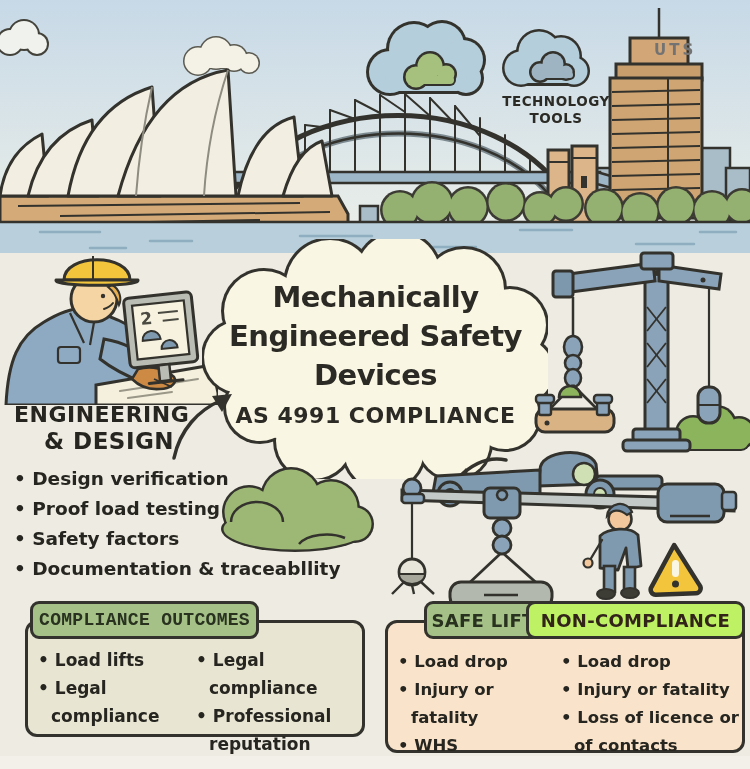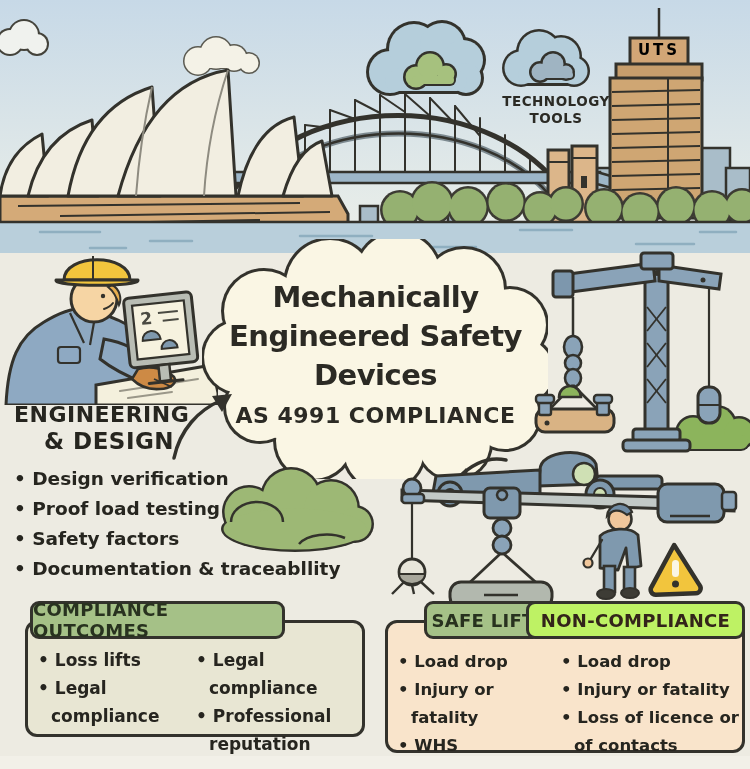--- a/index.html
+++ b/index.html
@@ -10,22 +10,22 @@
     color:#26251f;
   }
   .abs{position:absolute;}
   svg{display:block;}
   
   .tech-label{
     left:498px;top:93px;width:116px;text-align:center;
     font-size:13.5px;font-weight:bold;letter-spacing:.5px;line-height:1.25;color:#2b2a24;
   }
   .uts-sign{
-    left:629px;top:41px;width:60px;text-align:center;
-    font-size:15px;font-weight:bold;letter-spacing:3px;color:#000000;
+    left:629px;top:41px;width:60px;text-align:left;
+    font-size:15px;font-weight:bold;letter-spacing:3px;color:#737373;padding-left:25px;
   }
   
   .bubble-text{
     left:218px;top:278px;width:315px;text-align:center;color:#2b2a24;
   }
   .bubble-text .t{font-size:29px;font-weight:bold;letter-spacing:-.5px;line-height:39px;text-align:center;}
   .bubble-text .s{font-size:22px;font-weight:bold;letter-spacing:.5px;margin-top:8px;}
   
   .eng-block{left:14px;top:402px;width:340px;}
   .eng-h1{font-size:22px;font-weight:bold;letter-spacing:.5px;line-height:26px;}
@@ -42,21 +42,21 @@
   }
   .panel-left{left:25px;top:620px;width:340px;height:117px;background:#e8e6d3;}
   .panel-right{left:385px;top:620px;width:360px;height:133px;background:#f9e4cb;}
   .tab{
     border:3px solid #33322c;border-radius:9px;box-sizing:border-box;
     display:flex;align-items:center;justify-content:center;
     font-size:18px;font-weight:bold;letter-spacing:.3px;
   }
   .tab-green{background:#a5c187;color:#28321f;}
   .tab-orange{background:#bef264;color:#33241a;}
-  .tab-co{left:30px;top:601px;width:255px;height:38px;}
+  .tab-co{left:30px;top:601px;width:229px;height:38px;font-family:Liberation Mono, monospace;}
   .tab-safe{left:388px;top:601px;width:118px;height:38px;margin-left:36px;}
   .tab-non{left:526px;top:601px;width:219px;height:38px;}
   .cols{position:absolute;display:flex;}
   .cols-left{left:38px;top:646px;width:320px;}
   .cols-right{left:398px;top:648px;width:345px;}
   .col{box-sizing:border-box;}
   .col-item{
     font-size:17px;font-weight:600;line-height:28px;
     padding-left:13px;text-indent:-13px;color:#26251f;
   }
@@ -555,21 +555,21 @@
     <circle cx="287.5" cy="148" r="3.5" fill="#33322c"></circle>
   </g>
 </svg>
 
 <div class="abs panel panel-left"></div>
 <div class="abs tab tab-green tab-co">
   <span>COMPLIANCE OUTCOMES</span>
 </div>
 <div class="abs cols cols-left">
   <div class="col">
-    <div class="col-item">Loss lifts</div>
+    <div class="col-item">Load lifts</div>
     <div class="col-item">Legal compliance</div>
   </div>
   <div class="col">
     <div class="col-item">Legal compliance</div>
     <div class="col-item">Professional reputation</div>
   </div>
 </div>
 
 <div class="abs panel panel-right"></div>
 <div class="abs tab tab-green tab-safe">

